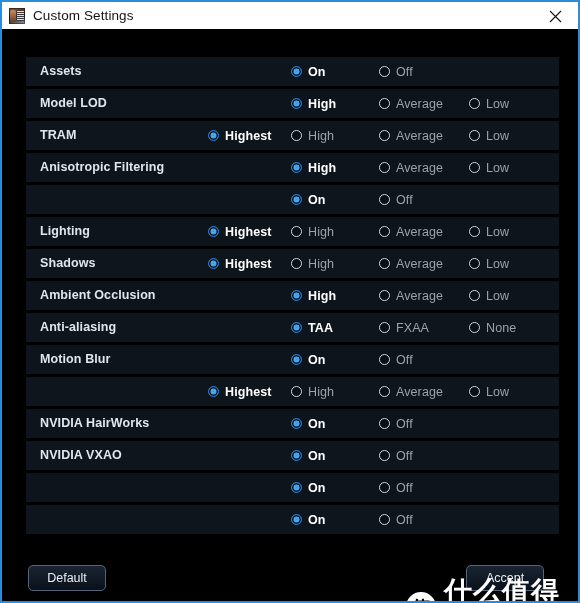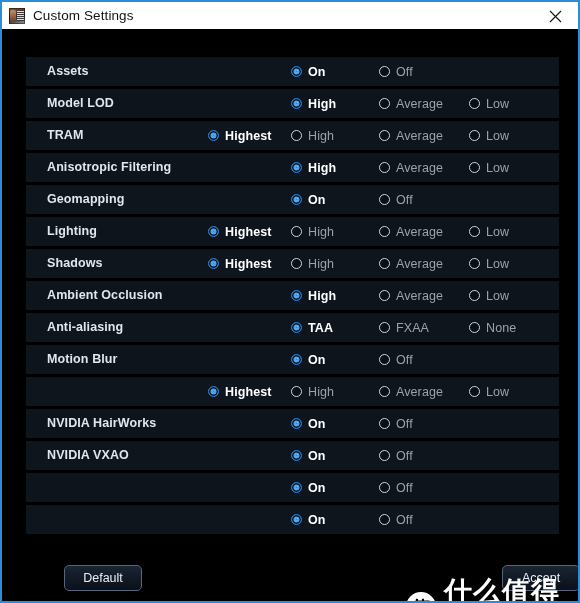--- a/index.html
+++ b/index.html
@@ -104,21 +104,21 @@
     height: 29px;
     margin-bottom: 3px;
     background: #0e151d;
     display: block;
   }
   .setting-row.alt {
     background: #0d141c;
   }
   .row-label {
     position: absolute;
-    left: 21px;
+    left: 14px;
     top: 0;
     height: 21px;
     line-height: 29px;
     font-size: 12.5px;
     font-weight: bold;
     color: #dfe6ee;
     white-space: nowrap;
     letter-spacing: .1px;
   }
   .opt {
@@ -180,21 +180,20 @@
     border-radius: 5px;
     background: linear-gradient(180deg,#1a2433 0%, #121b27 45%, #0b111a 100%);
     color: #e8eef5;
     font-size: 12.5px;
     font-family: "Liberation Sans", sans-serif;
     display: flex;
     align-items: center;
     justify-content: center;
     cursor: pointer;
     white-space: nowrap;
-    margin-left: 36px;
   }
   #default-button { left: 26px; }
   #accept-button  { left: 464px; text-align: center; }
 
   
   #watermark {
     position: absolute;
     left: 404px;
     top: 556px;
     height: 40px;
@@ -297,21 +296,20 @@
           <div class="opt c2">
             <span class="radio"></span>
             <span class="opt-label">Average</span>
           </div>
           <div class="opt c3">
             <span class="radio"></span>
             <span class="opt-label">Low</span>
           </div>
         </div>
         <div class="setting-row">
-          <div class="row-label">Geomapping</div>
           <div class="opt c1 selected">
             <span class="radio on"></span>
             <span class="opt-label">On</span>
           </div>
           <div class="opt c2">
             <span class="radio"></span>
             <span class="opt-label">Off</span>
           </div>
         </div>
         <div class="setting-row alt">

